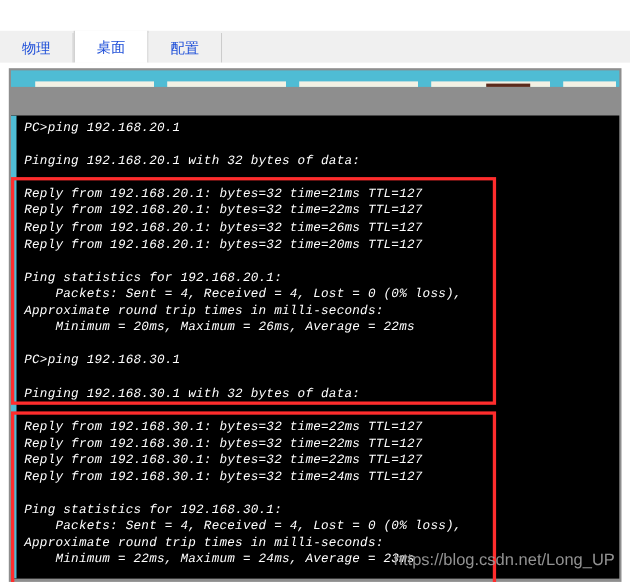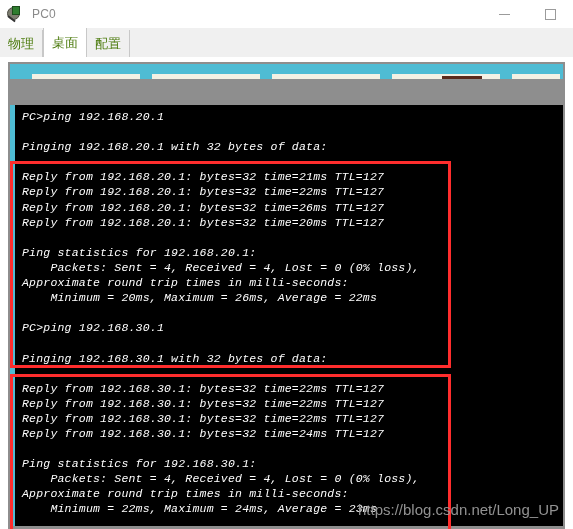--- a/index.html
+++ b/index.html
@@ -82,24 +82,24 @@
   
   .tabstrip {
     position: absolute; left: 0; top: 28px;
     width: 573px; height: 29px;
     background: #f0f0f0;
     display: flex; align-items: flex-end;
     box-sizing: border-box;
   }
   .tab {
     height: 27px;
-    padding: 0 8px;
+    padding: 0 20px;
     display: flex; align-items: center;
     font-size: 13px;
-    color: #4d7c0f;
+    color: #1d4ed8;
     background: #f0f0f0;
     border-right: 1px solid #c8c8c8;
     box-sizing: border-box;
     white-space: nowrap;
   }
   .tab.active {
     background: #ffffff;
     border-left: 1px solid #c8c8c8;
     height: 29px;
   }
@@ -200,36 +200,20 @@
     font-family: Liberation Sans, sans-serif;
     white-space: nowrap;
     opacity: 0.95;
   }
 </style>
 </head>
 <body>
 
 <div id="app">
 
-  <div class="titlebar">
-    <div class="app-icon">
-      <span class="disk"></span>
-      <span class="leaf"></span>
-      <span class="stick"></span>
-    </div>
-    <div class="win-title">PC0</div>
-    <div class="win-ctrls">
-      <div class="win-btn">
-        <span class="min-glyph"></span>
-      </div>
-      <div class="win-btn">
-        <span class="max-glyph"></span>
-      </div>
-    </div>
-  </div>
 
   <div class="tabstrip">
     <div class="tab">物理</div>
     <div class="tab active">桌面</div>
     <div class="tab">配置</div>
     <div class="tab-filler"></div>
   </div>
 
   <div class="desktop">
 

